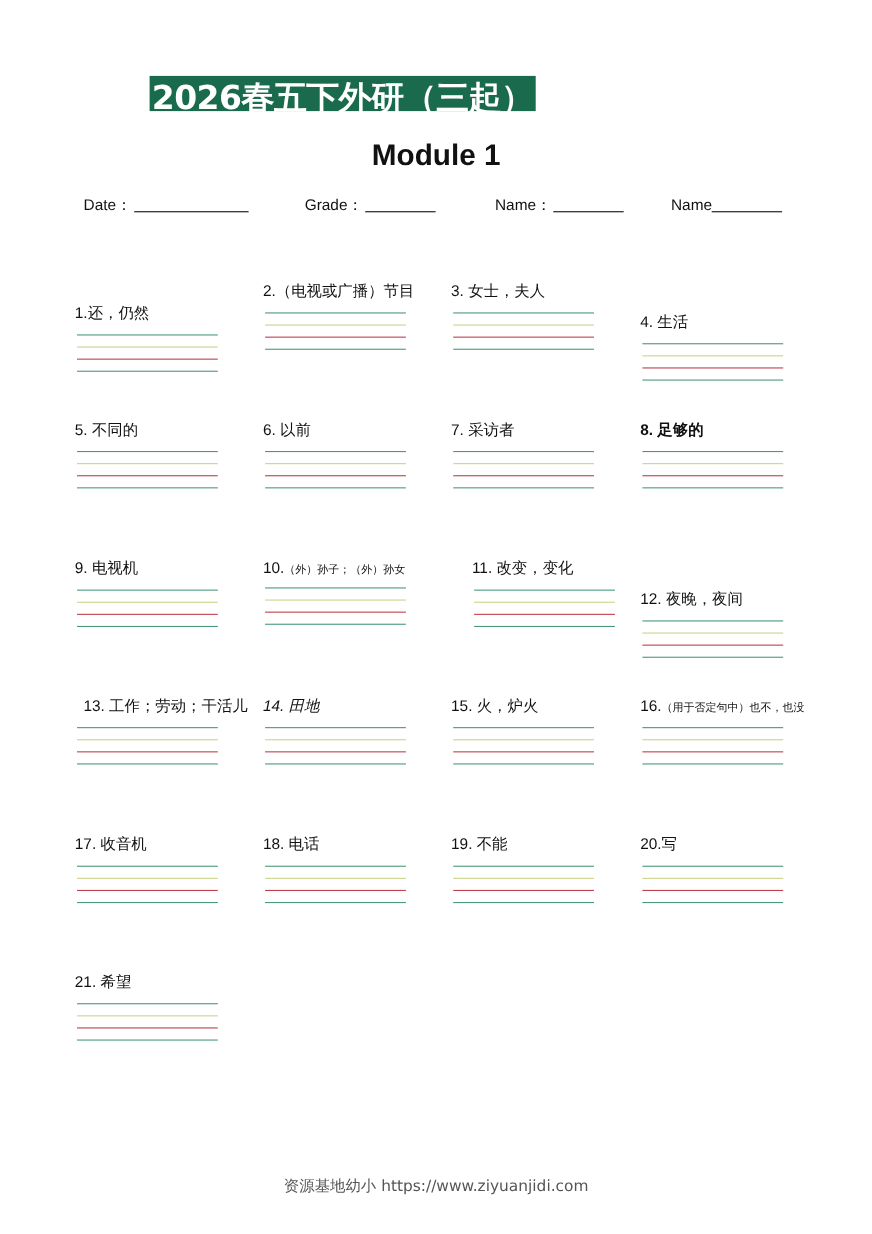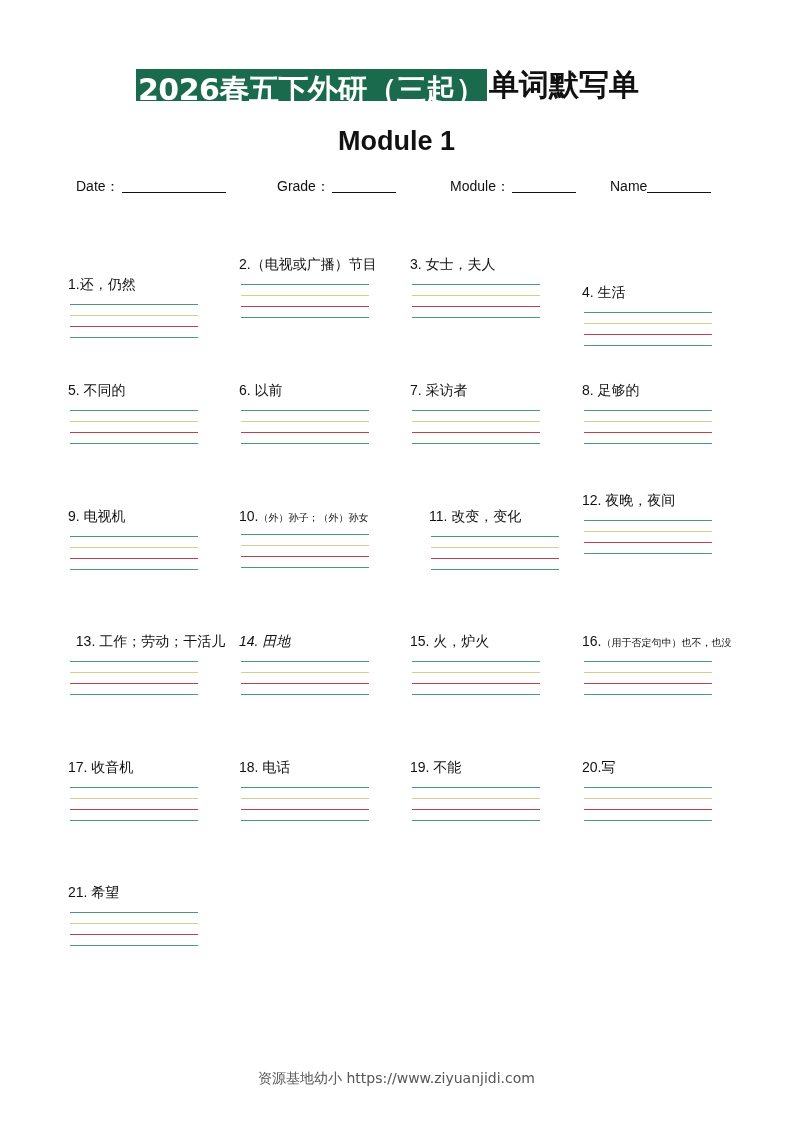--- a/index.html
+++ b/index.html
@@ -48,36 +48,35 @@
   .footer {
     position: absolute; top: 1070px; left: 0; width: 793px; text-align: center;
     font-size: 14px; color: #555;
   }
 </style>
 </head>
 <body>
 
 <div class="title-wrap">
   <span class="title-hl">2026春五下外研（三起）</span>
-  <span class="title-rest">单词默写单</span>
 </div>
 
 <div class="module">Module 1</div>
 
 <div class="info-row">
   <div class="info-field" style="left:76px;">
     <span>Date：</span>
     <span class="blank" style="width:104px;"></span>
   </div>
   <div class="info-field" style="left:277px;">
     <span>Grade：</span>
     <span class="blank" style="width:64px;"></span>
   </div>
   <div class="info-field" style="left:450px;">
-    <span>Module：</span>
+    <span>Name：</span>
     <span class="blank" style="width:64px;"></span>
   </div>
   <div class="info-field" style="left:610px;">
     <span>Name</span>
     <span class="blank" style="width:64px;margin-left:0;"></span>
   </div>
 </div>
 
 <div id="items-container">
     <div class="item" style="left: 68px; top: 254px; margin-top: 20px;">
@@ -136,21 +135,21 @@
     </div>
     <div class="item" style="left: 410px; top: 380px;">
       <div class="item-label"><span>7. </span><span>采访者</span></div>
       <div class="lines">
         <div class="l1" style="background: rgb(74, 154, 122);"></div>
         <div class="l2" style="background: rgb(205, 211, 140);"></div>
         <div class="l3" style="background: rgb(192, 64, 78);"></div>
         <div class="l4" style="background: rgb(74, 154, 122);"></div>
       </div>
     </div>
-    <div class="item" style="left: 582px; top: 380px;">
+    <div class="item" style="left: 582px; top: 380px; font-weight: bold;">
       <div class="item-label"><span>8. </span><span>足够的</span></div>
       <div class="lines">
         <div class="l1" style="background: rgb(74, 154, 122);"></div>
         <div class="l2" style="background: rgb(205, 211, 140);"></div>
         <div class="l3" style="background: rgb(192, 64, 78);"></div>
         <div class="l4" style="background: rgb(74, 154, 122);"></div>
       </div>
     </div>
     <div class="item" style="left: 68px; top: 506px;">
       <div class="item-label"><span>9. </span><span>电视机</span></div>
@@ -172,21 +171,21 @@
     </div>
     <div class="item" style="left: 410px; top: 506px; margin-left: 19px;">
       <div class="item-label"><span>11. </span><span>改变，变化</span></div>
       <div class="lines">
         <div class="l1" style="background: rgb(74, 154, 122);"></div>
         <div class="l2" style="background: rgb(205, 211, 140);"></div>
         <div class="l3" style="background: rgb(192, 64, 78);"></div>
         <div class="l4" style="background: rgb(74, 154, 122);"></div>
       </div>
     </div>
-    <div class="item" style="left: 582px; top: 490px;">
+    <div class="item" style="left: 582px; top: 534px;">
       <div class="item-label"><span>12. </span><span>夜晚，夜间</span></div>
       <div class="lines">
         <div class="l1" style="background: rgb(74, 154, 122);"></div>
         <div class="l2" style="background: rgb(205, 211, 140);"></div>
         <div class="l3" style="background: rgb(192, 64, 78);"></div>
         <div class="l4" style="background: rgb(74, 154, 122);"></div>
       </div>
     </div>
     <div class="item" style="left: 68px; top: 631px; text-align: center;">
       <div class="item-label"><span>13. </span><span>工作；劳动；干活儿</span></div>

